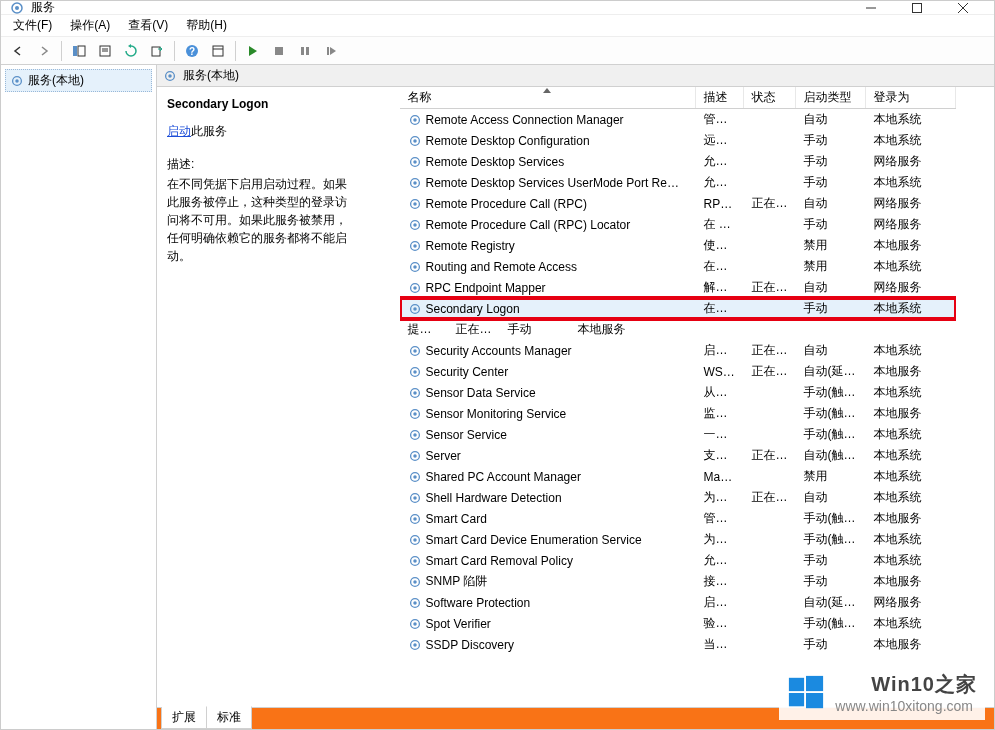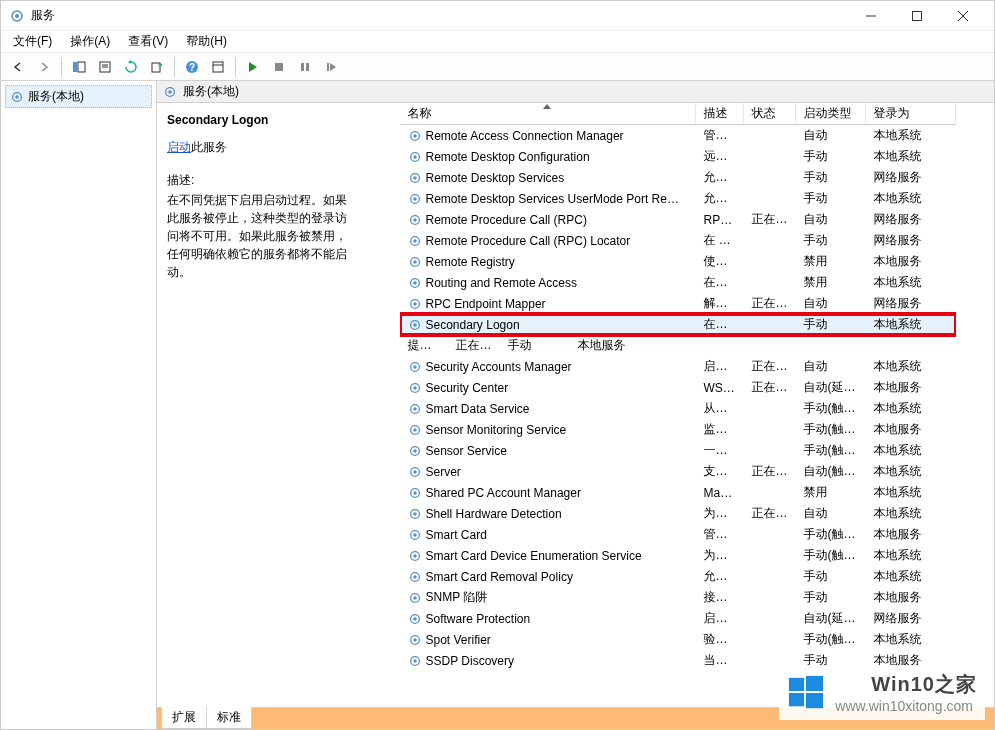--- a/index.html
+++ b/index.html
@@ -1,19 +1,19 @@
 <!DOCTYPE html>
 <html><head>
 <meta charset="utf-8">
 <style>
 * { box-sizing: border-box; margin: 0; padding: 0; }
 body { font-family: "Microsoft YaHei", "Segoe UI", sans-serif; font-size: 12px; background: #fff; width: 995px; height: 730px; overflow: hidden; position: relative; }
 
 .window { width: 995px; height: 730px; border: 1px solid #ccc; display: flex; flex-direction: column; }
-.titlebar { height: 30px; display: flex; align-items: center; padding: 0 8px; border-bottom: 1px solid #eee; }
+.titlebar { height: 14px; display: flex; align-items: center; padding: 0 8px; border-bottom: 1px solid #eee; }
 .titlebar .icon { width: 16px; height: 16px; margin-right: 6px; }
 .titlebar .title { flex: 0 0 auto; }
 .titlebar .spacer { flex: 1; }
 .winbtn { width: 46px; height: 30px; display: flex; align-items: center; justify-content: center; color: #333; }
 
 .menubar { height: 22px; display: flex; align-items: center; padding: 0 4px; gap: 2px; border-bottom: 1px solid #eee; }
 .menubar .menuitem { padding: 2px 8px; }
 
 .toolbar { height: 28px; display: flex; align-items: center; padding: 2px 6px; gap: 4px; border-bottom: 1px solid #d0d0d0; background: #fdfdfd; }
 .tbtn { width: 22px; height: 22px; display: flex; align-items: center; justify-content: center; border: 1px solid transparent; }
@@ -50,21 +50,21 @@
 .row { height: 21px; display: flex; align-items: center; }
 .row.highlighted { outline: 4px solid #e60012; outline-offset: -2px; background: #e5f1fb; z-index: 5; position: relative; }
 .row .cell { padding: 0 8px; white-space: nowrap; overflow: hidden; text-overflow: ellipsis; }
 .row .c-name { width: 296px; display: flex; align-items: center; gap: 4px; }
 .row .c-desc { width: 48px; }
 .row .c-status { width: 52px; }
 .row .c-startup { width: 70px; }
 .row .c-logon { width: 90px; }
 .row .gear { width: 14px; height: 14px; flex-shrink: 0; }
 
-.tabs { height: 22px; border-top: 1px solid #d0d0d0; display: flex; align-items: flex-end; padding-left: 4px; background: #fdba74; }
+.tabs { height: 22px; border-top: 1px solid #d0d0d0; display: flex; align-items: flex-end; padding-left: 4px; background: #f97316; }
 .tab { padding: 2px 10px; border: 1px solid #d0d0d0; border-top: none; background: #fff; margin-right: -1px; font-size: 12px; }
 .tab.active { border-top: 1px solid #fff; margin-top: -1px; }
 
 .watermark { position: absolute; right: 10px; bottom: 10px; display: flex; align-items: center; gap: 10px; background: rgba(255,255,255,0.9); padding: 6px 8px; }
 .watermark .wmlogo { width: 38px; height: 38px; }
 .watermark .wmtext { display: flex; flex-direction: column; }
 .watermark .wmtitle { font-size: 20px; font-weight: 600; color: #444; letter-spacing: 1px; margin-left: 36px; }
 .watermark .wmurl { font-size: 14px; color: #888; }
 
 .gear-svg { fill: none; stroke: #5a8fc7; stroke-width: 1.5; }
@@ -419,21 +419,21 @@
                 <div class="cell c-logon">本地服务</div>
               </div>
               <div class="row">
                 <div class="cell c-name">
                   <span class="gear service-icon">
                     <svg width="14" height="14" viewBox="0 0 16 16">
                       <circle cx="8" cy="8" r="5" fill="none" stroke="#5a8fc7" stroke-width="1.5"></circle>
                       <circle cx="8" cy="8" r="2" fill="#5a8fc7"></circle>
                     </svg>
                   </span>
-                  <span>Smart Data Service</span>
+                  <span>Sensor Data Service</span>
                 </div>
                 <div class="cell c-desc">从各…</div>
                 <div class="cell c-status"></div>
                 <div class="cell c-startup">手动(触发…</div>
                 <div class="cell c-logon">本地系统</div>
               </div>
               <div class="row">
                 <div class="cell c-name">
                   <span class="gear service-icon">
                     <svg width="14" height="14" viewBox="0 0 16 16">

